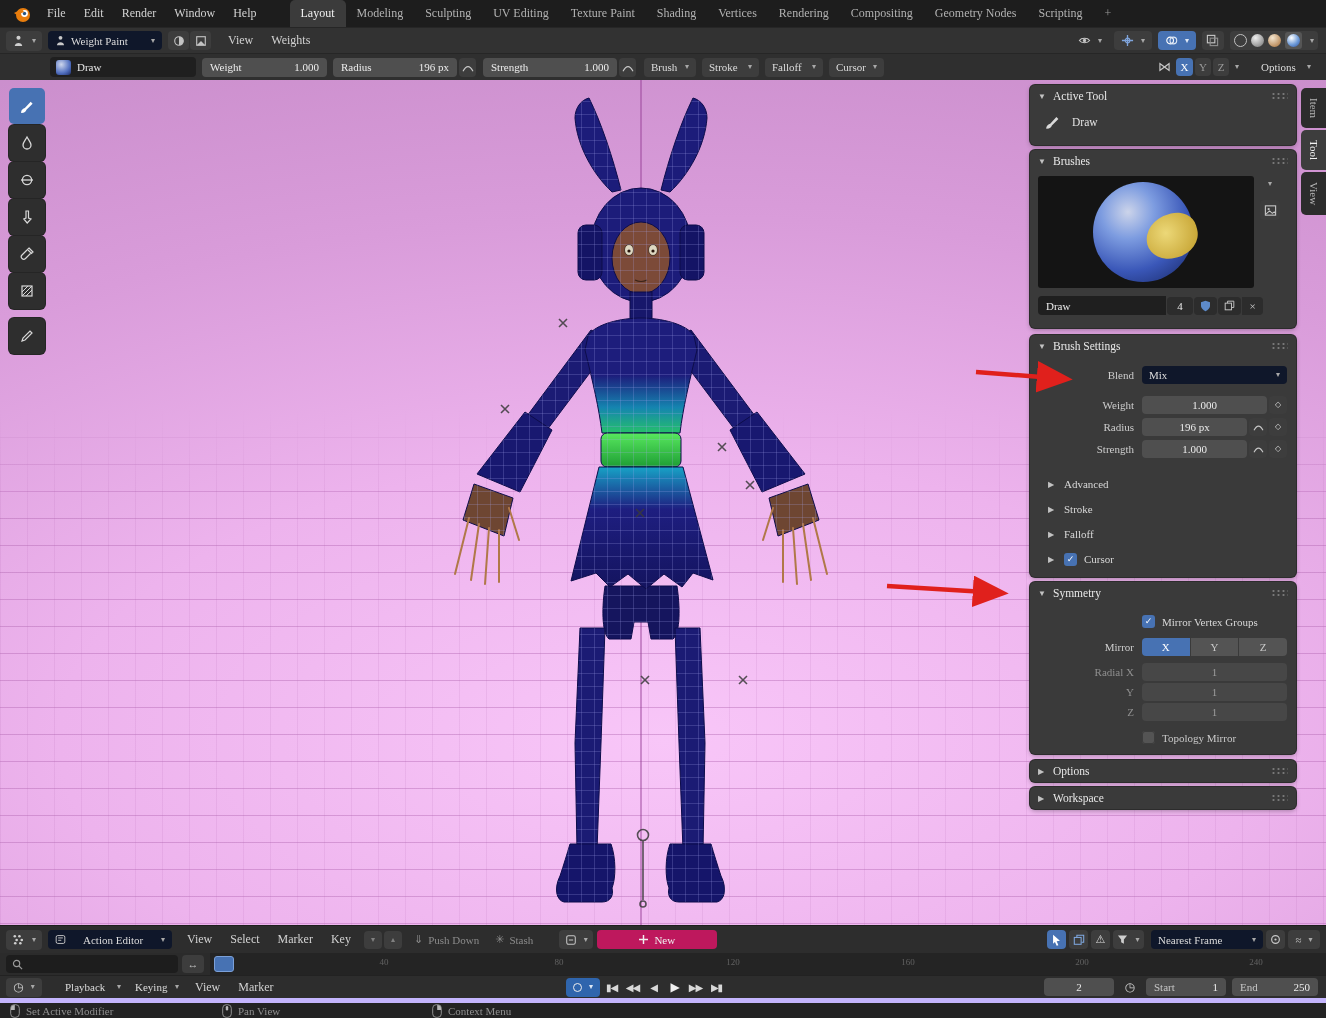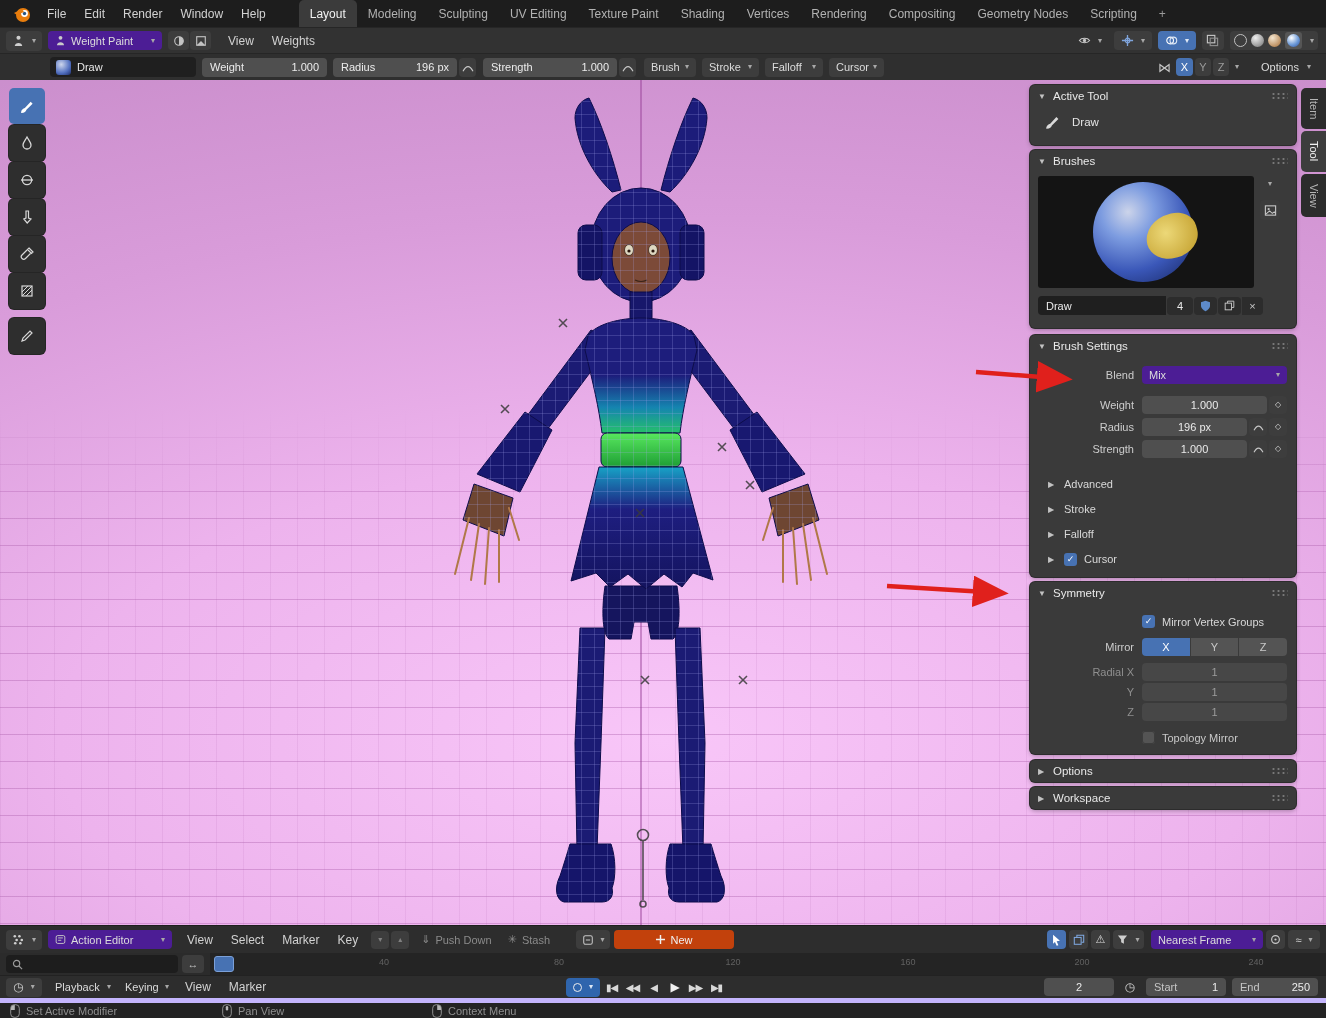--- a/index.html
+++ b/index.html
@@ -1,29 +1,29 @@
 <!DOCTYPE html>
 <html><head>
 <meta charset="utf-8">
 <style>
   html,body{margin:0;padding:0;background:#111}
   #app{position:relative;width:1326px;height:1018px;background:#1d1d1d;
-       font-family:Liberation Sans, sans-serif;font-size:12px;color:#d6d6d6;overflow:hidden}
+       font-family:Liberation Serif, serif;font-size:12px;color:#d6d6d6;overflow:hidden}
   .b{position:absolute}
   .fx{display:flex;align-items:center}
   .bar{position:absolute;left:0;width:1326px;display:flex;align-items:center;box-sizing:border-box}
   .menu{padding:0 9px;height:100%;display:flex;align-items:center;color:#d2d2d2;font-size:12px;white-space:nowrap}
   .ws{padding:0 11px;height:100%;display:flex;align-items:center;color:#b2b2b2;font-size:12px;white-space:nowrap}
   .ws.act{background:#3b3b3b;color:#f2f2f2;border-radius:5px 5px 0 0}
   .chev{font-size:8px;color:#a8a8a8;line-height:1;margin-left:4px}
   .slider{background:#4f4f4f;border-radius:4px;height:19px;display:flex;align-items:center;
           justify-content:space-between;padding:0 8px;font-size:11px;color:#ececec;box-sizing:border-box;white-space:nowrap}
   .pop{background:#3d3d3d;border-radius:4px;height:19px;display:flex;align-items:center;
        padding:0 7px;font-size:11px;color:#dcdcdc;box-sizing:border-box;white-space:nowrap}
-  .dd{background:#4c1d95;border-radius:4px;height:19px;display:flex;align-items:center;
+  .dd{background:#0f172a;border-radius:4px;height:19px;display:flex;align-items:center;
       padding:0 7px;font-size:11px;color:#dcdcdc;box-sizing:border-box;white-space:nowrap}
   .ibtn{background:#3d3d3d;border-radius:4px;display:flex;align-items:center;justify-content:center;box-sizing:border-box}
   .panel{position:absolute;left:1030px;width:266px;background:#3a3a3a;border-radius:5px;
          box-shadow:0 0 0 1px #2c2c2c,0 2px 5px rgba(0,0,0,.3);z-index:10;box-sizing:border-box}
   .phead{height:22px;display:flex;align-items:center;gap:6px;padding:0 8px;font-size:11.5px;color:#e8e8e8}
   .parrow{font-size:8px;color:#c2c2c2;width:9px}
   .grip{margin-left:auto;width:17px;height:8px;opacity:.75;
         background-image:radial-gradient(#8d8d8d 1px,transparent 1.3px);background-size:5px 4px}
   .prow{position:absolute;left:9px;width:248px;height:19px;display:flex;align-items:center}
   .rlabel{width:95px;text-align:right;padding-right:8px;font-size:11px;color:#cdcdcd;white-space:nowrap}
@@ -604,21 +604,21 @@
       <svg width="13" height="13" viewBox="0 0 14 14">
           <circle cx="3" cy="3.5" r="1.4" fill="#cfcfcf"></circle>
           <circle cx="8" cy="3.5" r="1.4" fill="#cfcfcf"></circle>
           <circle cx="5" cy="7.5" r="1.4" fill="#cfcfcf"></circle>
           <circle cx="10.5" cy="7.5" r="1.4" fill="#cfcfcf"></circle>
           <circle cx="3.5" cy="11" r="1.4" fill="#cfcfcf"></circle>
           <circle cx="9" cy="11" r="1.4" fill="#cfcfcf"></circle>
         </svg>
       <span class="chev">▾</span>
     </div>
-    <div class="dd" style="margin-left:6px;width:124px;gap:5px">
+    <div class="dd" style="margin-left:6px;width:124px;gap:17px">
       <svg width="11" height="11" viewBox="0 0 14 14">
           <rect x="1.5" y="2" width="11" height="10" rx="2" fill="none" stroke="#c6c6c6" stroke-width="1.2"></rect>
           <path d="M4 5 H10 M4 8 H8" stroke="#c6c6c6" stroke-width="1.2"></path>
         </svg>
       <span>Action Editor</span>
       <span class="chev" style="margin-left:auto">▾</span>
     </div>
     <div class="menu" style="margin-left:6px">View</div>
     <div class="menu">Select</div>
     <div class="menu">Marker</div>
@@ -637,21 +637,21 @@
       <span style="font-size:11px">✳</span>
       <span>Stash</span>
     </div>
     <div class="ibtn" style="margin-left:26px;width:34px;height:19px;gap:3px">
       <svg width="12" height="12" viewBox="0 0 14 14">
           <rect x="2" y="2" width="10" height="10" rx="2" fill="none" stroke="#c6c6c6" stroke-width="1.2"></rect>
           <path d="M4.5 7 H9.5" stroke="#c6c6c6" stroke-width="1.2"></path>
         </svg>
       <span class="chev">▾</span>
     </div>
-    <div class="fx" style="margin-left:4px;width:120px;height:19px;background:#c2410c;border-radius:4px;justify-content:center;gap:6px;font-size:11px;color:#f0f0f0">
+    <div class="fx" style="margin-left:4px;width:120px;height:19px;background:#be185d;border-radius:4px;justify-content:center;gap:6px;font-size:11px;color:#f0f0f0">
       <svg width="9" height="9" viewBox="0 0 10 10">
           <path d="M5 0 V10 M0 5 H10" stroke="#f0f0f0" stroke-width="1.6"></path>
         </svg>
       <span>New</span>
     </div>
 
     <div style="margin-left:auto;display:flex;align-items:center;gap:3px;padding-right:6px">
       <div class="ibtn" style="width:19px;height:19px;background:#4772b3">
         <svg width="11" height="12" viewBox="0 0 12 14">
             <path d="M2 1 L10 8 L6.2 8.6 L8.2 13 L6.2 13.8 L4.2 9.4 L2 11.4 Z" fill="#fff"></path>
@@ -708,21 +708,21 @@
       <span class="b" style="left:1046px;top:4px;transform:translateX(-50%);font-size:9px;color:rgba(205,205,205,.35)">240</span>
       <div class="b" style="left:4px;top:3px;width:20px;height:16px;background:#4772b3;border:1px solid #7ba0d8;border-radius:3px;box-sizing:border-box"></div>
     </div>
   </div>
 
   <div class="bar" style="top:975px;height:23px;background:#2d2d2d;border-top:1px solid #222">
     <div class="ibtn" style="margin-left:6px;width:36px;height:19px;gap:3px">
       <span style="font-size:12px;color:#c8c8c8">◷</span>
       <span class="chev">▾</span>
     </div>
-    <div class="pop" style="margin-left:6px;width:70px;background:transparent">
+    <div class="pop" style="margin-left:16px;width:70px;background:transparent">
         <span>Playback</span>
         <span class="chev" style="margin-left:auto">▾</span>
       </div>
     <div class="pop" style="width:58px;background:transparent">
         <span>Keying</span>
         <span class="chev" style="margin-left:auto">▾</span>
       </div>
     <div class="menu">View</div>
     <div class="menu">Marker</div>
 

